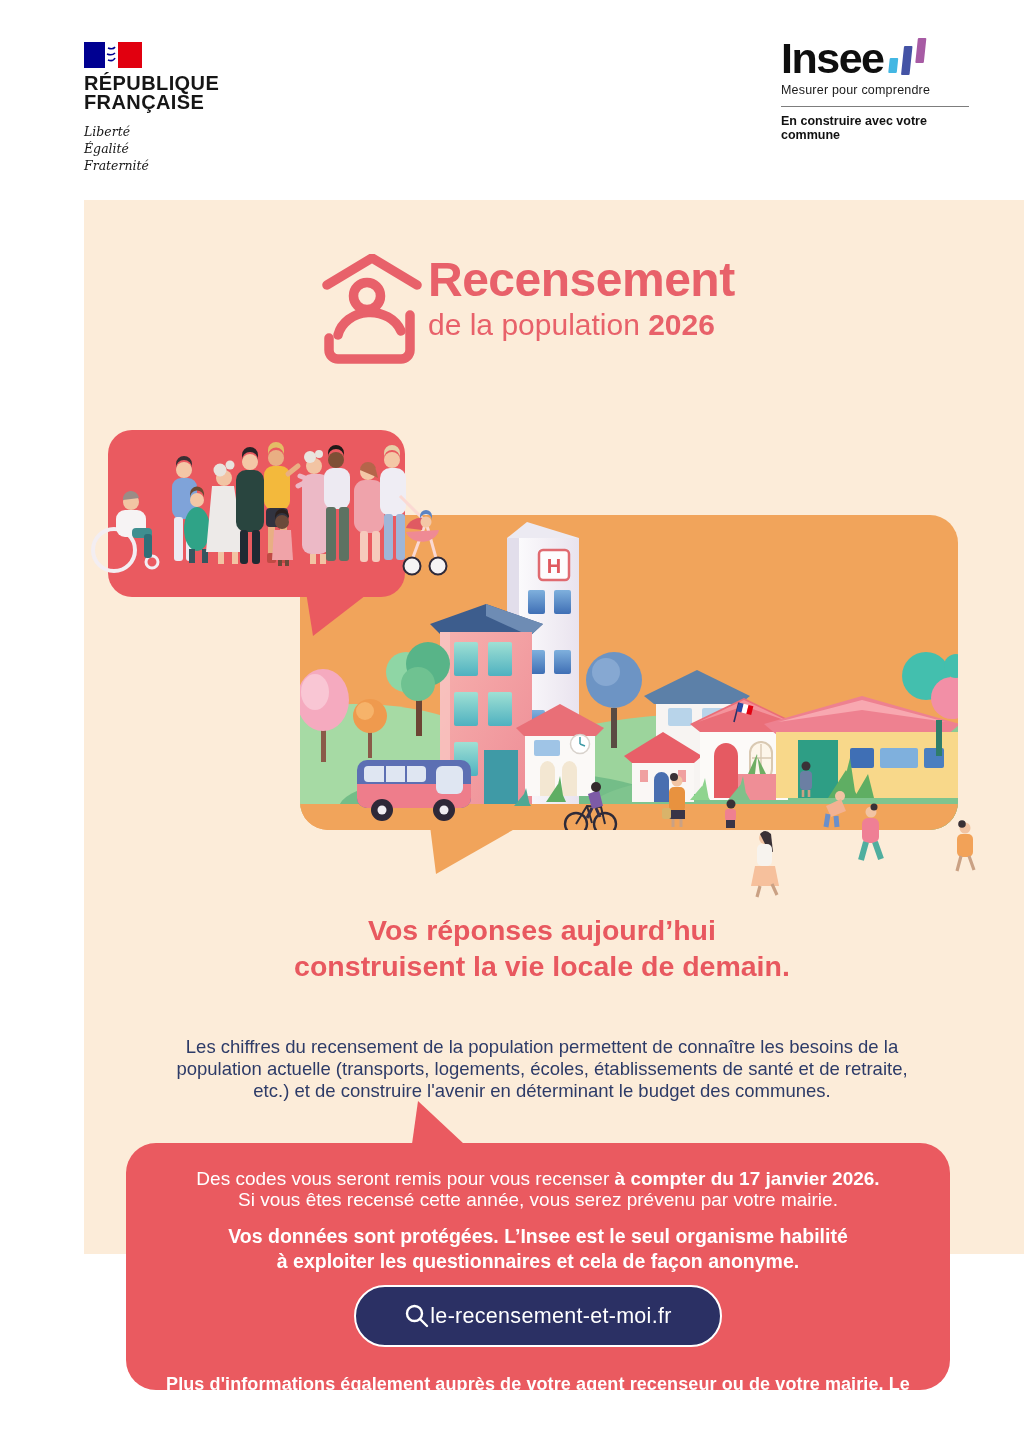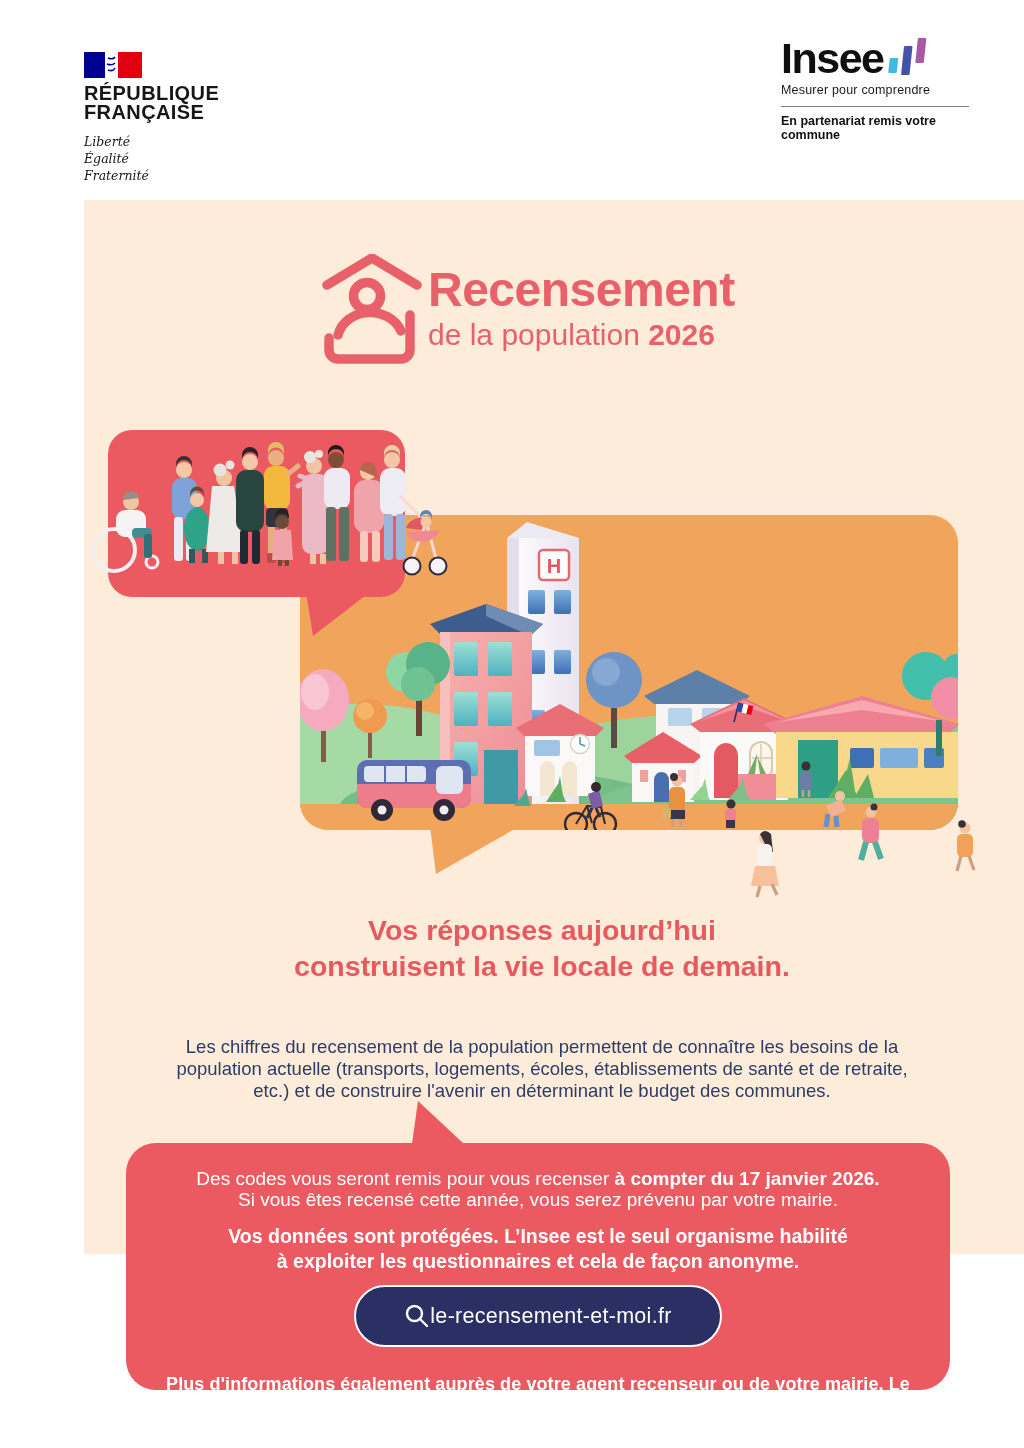--- a/index.html
+++ b/index.html
@@ -2,36 +2,36 @@
 <html><head>
 <meta charset="utf-8">
 <style>
   * { margin:0; padding:0; box-sizing:border-box; }
   html,body { background:#fff; }
   .poster {
     position:relative; width:1024px; height:1448px; background:#ffffff;
     overflow:hidden; font-family:"Liberation Sans", sans-serif;
   }
   
-  .rf-block { position:absolute; left:84px; top:52px; }
+  .rf-block { position:absolute; left:84px; top:42px; }
   .rf-flag { display:block; }
   .rf-title { margin-top:6px; font-weight:bold; color:#161616; font-size:20px; line-height:19px; letter-spacing:.4px; }
   .rf-motto { margin-top:11px; font-family:"DejaVu Serif", serif; font-style:italic; font-size:12.5px; line-height:17px; color:#161616; }
   .insee-block { position:absolute; left:781px; top:36px; width:188px; }
   .insee-row { display:flex; align-items:flex-start; }
   .insee-word { font-weight:bold; color:#0f0f0f; font-size:43px; line-height:44px; letter-spacing:-1.5px; }
   .insee-bars { margin-left:3px; margin-top:1px; }
   .insee-tagline { font-size:12.5px; color:#1a1a1a; margin-top:3px; letter-spacing:.2px; }
   .insee-divider { border:none; border-top:1.6px solid #7d7d7d; margin-top:9px; }
   .insee-partnership { font-size:12.5px; font-weight:bold; color:#111; margin-top:7px; letter-spacing:0; }
   
   .cream { position:absolute; left:84px; top:200px; width:940px; height:1054px; background:#fcecd9; }
   
   .brand-icon { position:absolute; left:322px; top:254px; }
-  .brand-text { position:absolute; left:428px; top:264px; color:#e8616a; }
+  .brand-text { position:absolute; left:428px; top:254px; color:#e8616a; }
   .brand-title { font-size:48px; font-weight:bold; letter-spacing:-0.5px; line-height:52px; color:#e8616a; }
   .brand-sub { font-size:30px; line-height:34px; margin-top:2px; color:#e8616a; }
   .brand-sub b { font-weight:bold; }
   
   .illustration { position:absolute; left:84px; top:410px; }
   
   .headline { position:absolute; left:84px; top:912px; width:916px; text-align:center;
               color:#e8585f; font-size:28.5px; font-weight:bold; line-height:36px; }
   .intro { position:absolute; left:84px; top:1036px; width:916px; text-align:center;
            color:#2d3b68; font-size:18.5px; line-height:22px; }
@@ -77,21 +77,21 @@
       <svg class="insee-bars" width="44" height="42" viewBox="0 0 44 42">
         <g transform="skewX(-6)">
           <rect x="6" y="21" width="8.5" height="15" rx="1" fill="#43b7e3"></rect>
           <rect x="19" y="9" width="8.5" height="29" rx="1" fill="#4453a5"></rect>
           <rect x="32" y="1" width="8.5" height="25" rx="1" fill="#a75ba4"></rect>
         </g>
       </svg>
     </div>
     <div class="insee-tagline">Mesurer pour comprendre</div>
     <hr class="insee-divider">
-    <div class="insee-partnership">En partenariat remis votre commune</div>
+    <div class="insee-partnership">En construire avec votre commune</div>
   </div>
 
   <div class="cream"></div>
 
   <svg class="brand-icon" width="100" height="114" viewBox="0 0 100 114">
     <g fill="none" stroke="#e8616a" stroke-width="9.5" stroke-linecap="round" stroke-linejoin="round">
       <path d="M5 31 L50 4 L95 31"></path>
       <circle cx="45" cy="42" r="13.5"></circle>
       <path d="M16 81 A 33 29 0 0 1 79 77"></path>
       <path d="M7 84 V 96 a 9 9 0 0 0 9 9 H 79 a 9 9 0 0 0 9 -9 V 61"></path>

